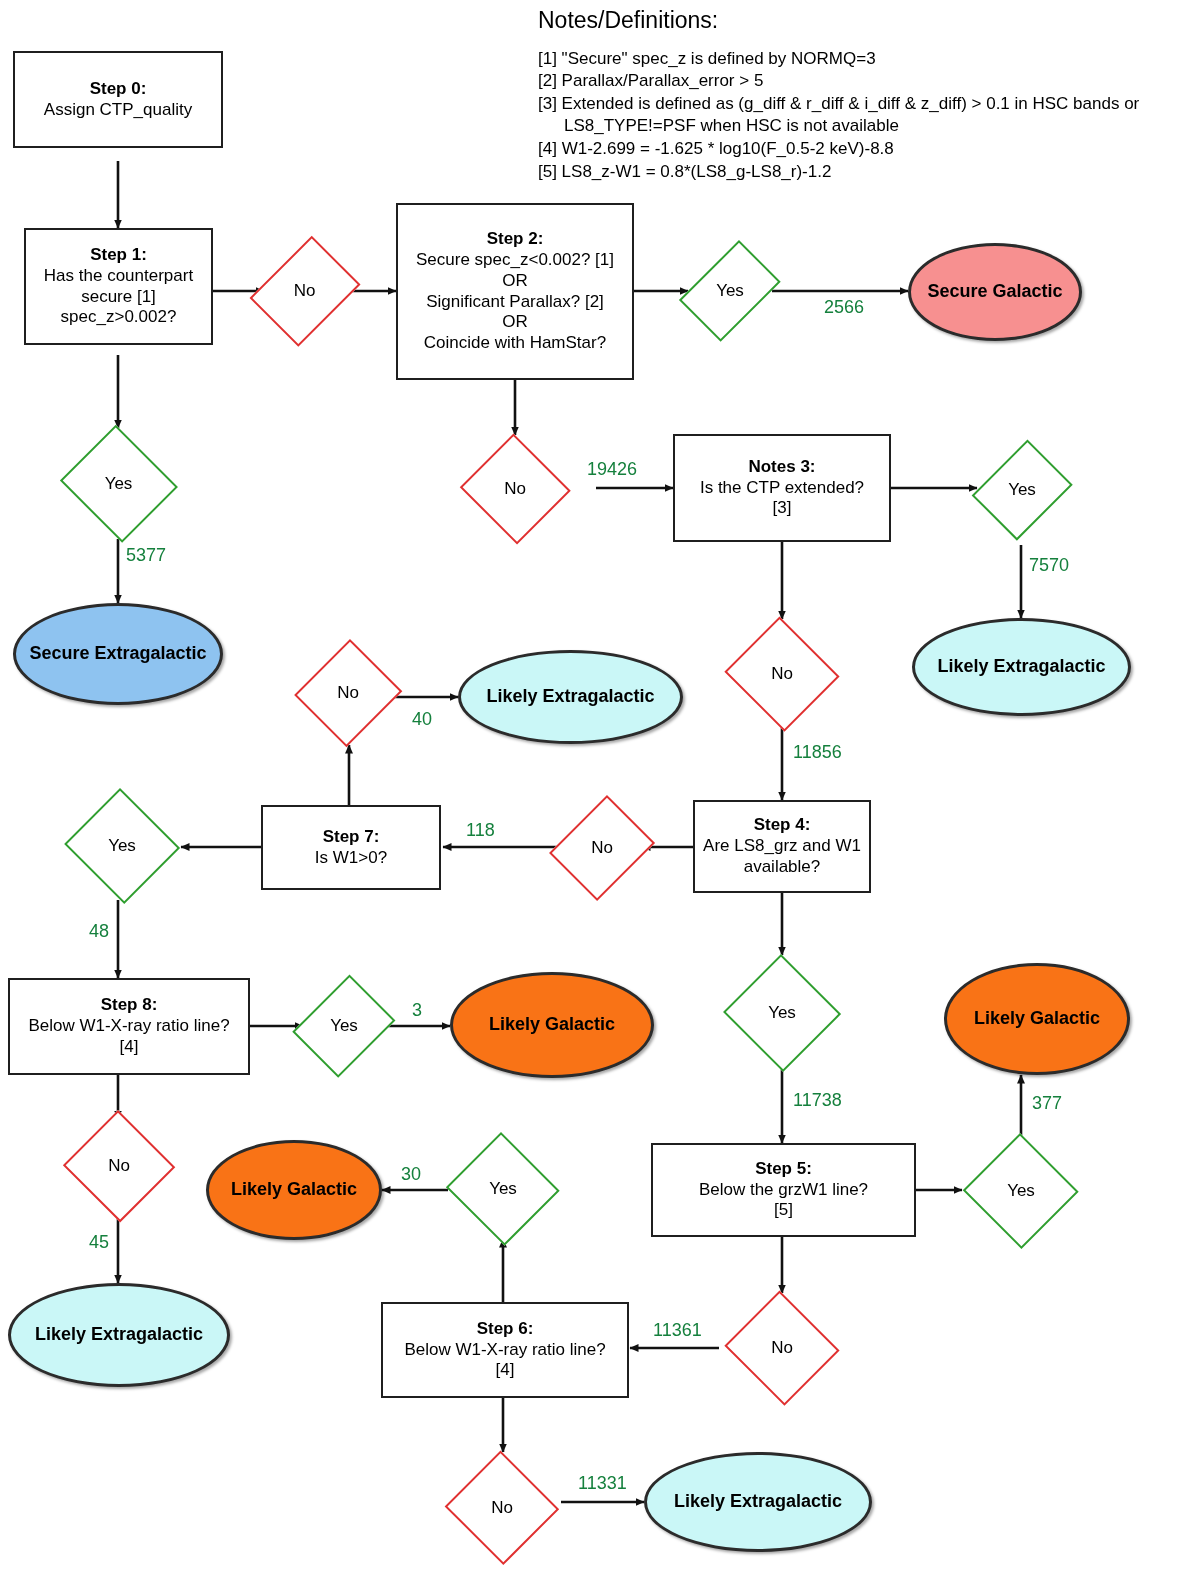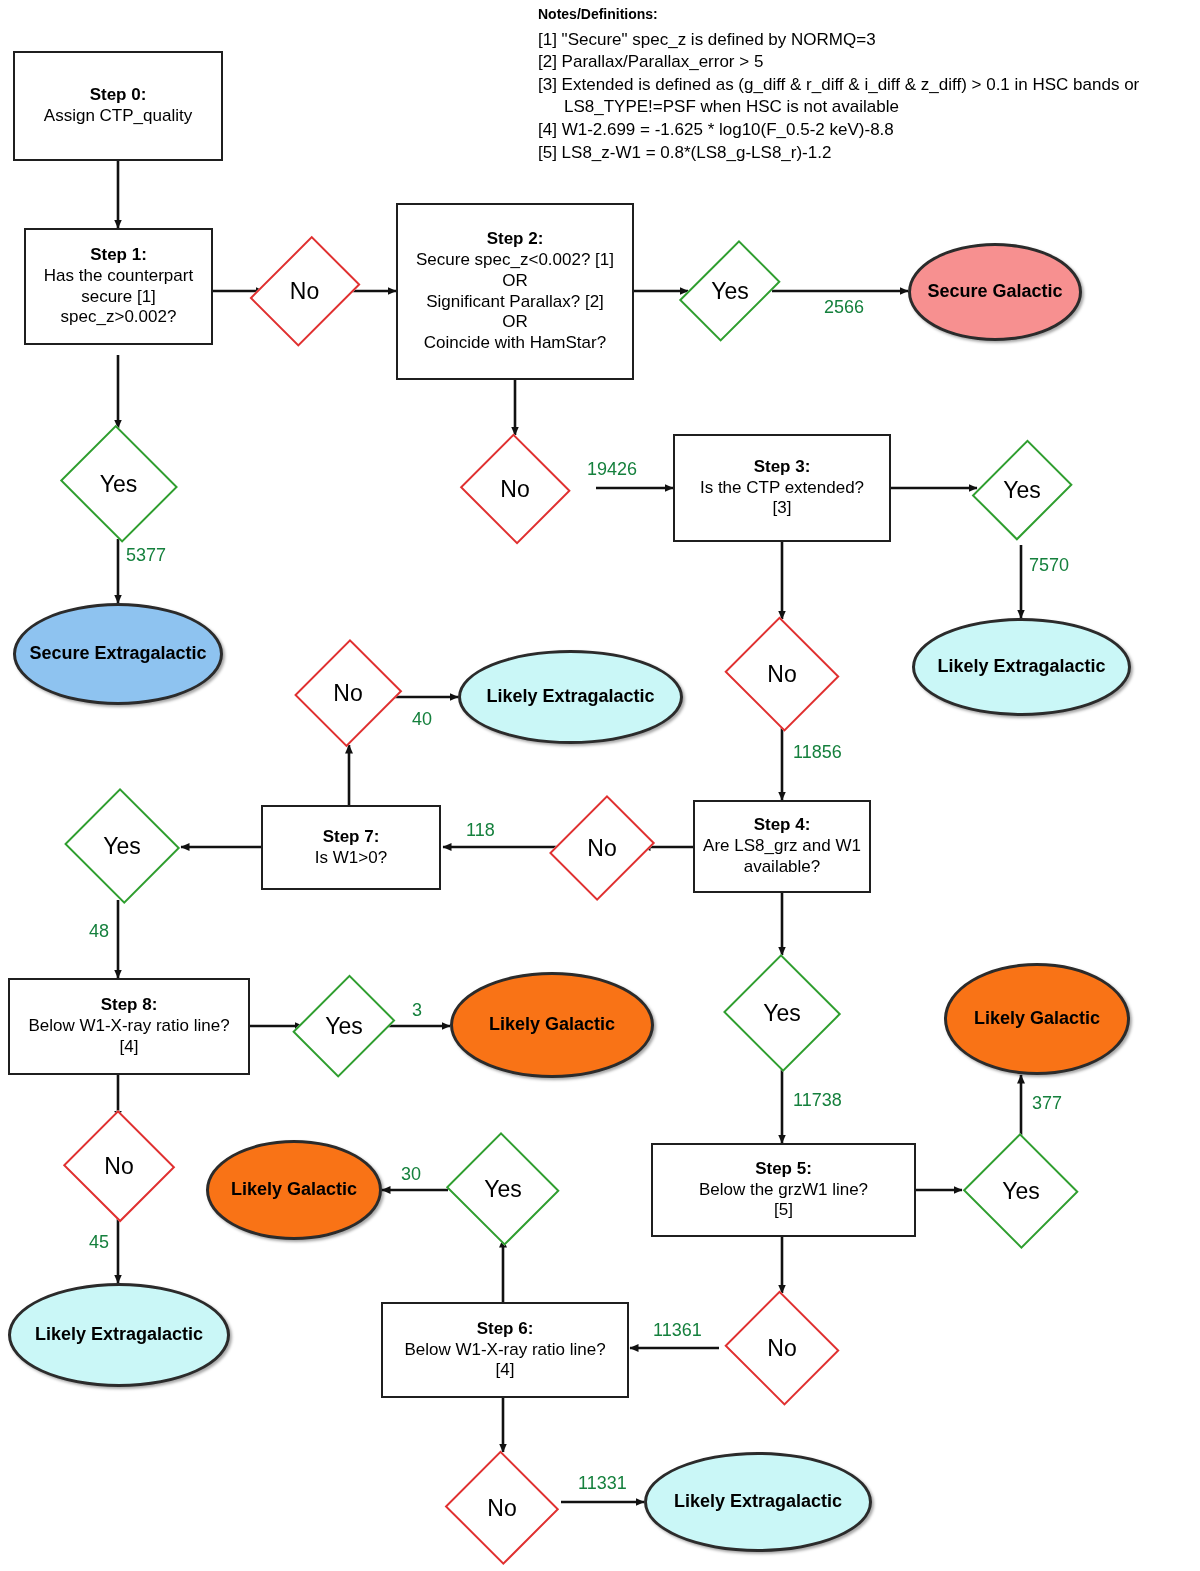--- a/index.html
+++ b/index.html
@@ -41,21 +41,21 @@
     font-size: 17px;
     padding: 4px 6px;
   }
   .proc .ttl {
     font-weight: bold;
     display: block;
   }
   
   .dia {
     background: transparent;
-    font-size: 23px;
+    font-size: 17px;
   }
   .dia .shape {
     position: absolute;
     left: 50%;
     top: 50%;
     width: 70.7%;
     height: 70.7%;
     transform: translate(-50%, -50%) rotate(45deg);
     box-sizing: border-box;
     background: #ffffff;
@@ -89,23 +89,23 @@
   
   #notes {
     position: absolute;
     left: 538px;
     top: 5px;
     width: 660px;
     font-size: 17px;
     line-height: 1.33;
   }
   #notes .nhead {
-    font-weight: bold;
-    font-size: 14px;
-    margin-bottom: 5px;
+    font-weight: normal;
+    font-size: 23px;
+    margin-bottom: 12px;
   }
   #notes .nrow { white-space: nowrap; }
   #notes .cont { padding-left: 26px; }
   .it { }
 </style>
 </head>
 <body>
 
 <div id="canvas">
 
@@ -188,21 +188,21 @@
   <div id="notes">
     <div class="nhead">Notes/Definitions:</div>
     <div class="nrow">[1] "Secure" spec_z is defined by NORMQ=3</div>
     <div class="nrow">[2] Parallax/Parallax_error &gt; 5</div>
     <div class="nrow">[3] Extended is defined as (<span class="it">g_diff</span> &amp; <span class="it">r_diff</span> &amp; <span class="it">i_diff</span> &amp; <span class="it">z_diff</span>) &gt; 0.1 in HSC bands or</div>
     <div class="nrow cont">LS8_TYPE!=PSF when HSC is not available</div>
     <div class="nrow">[4] <span class="it">W1</span>-2.699 = -1.625 * log10(F_0.5-2 keV)-8.8</div>
     <div class="nrow">[5] LS8_z-W1 = 0.8*(LS8_g-LS8_r)-1.2</div>
   </div>
 
-  <div class="node proc" style="left:13px; top:51px; width:210px; height:110px;">
+  <div class="node proc" style="left:13px; top:51px; width:210px; height:97px;">
     <div>
       <span class="ttl">Step 0:</span>
       <span>Assign CTP_quality</span>
     </div>
   </div>
 
   <div class="node proc" style="left:24px; top:228px; width:189px; height:117px;">
     <div>
       <span class="ttl">Step 1:</span>
       <span>Has the counterpart</span><br>
@@ -245,21 +245,21 @@
     <span>Secure Galactic</span>
   </div>
 
   <div class="node dia no" style="left:458px; top:435px; width:114px; height:108px;">
     <div class="shape"></div>
     <span class="lbl">No</span>
   </div>
 
   <div class="node proc" style="left:673px; top:434px; width:218px; height:108px;">
     <div>
-      <span class="ttl">Step 3:</span>
+      <span class="ttl">Notes 3:</span>
       <span>Is the CTP extended?</span><br>
       <span>[3]</span>
     </div>
   </div>
 
   <div class="node dia yes" style="left:977px; top:434px; width:90px; height:112px;">
     <div class="shape"></div>
     <span class="lbl">Yes</span>
   </div>
 

